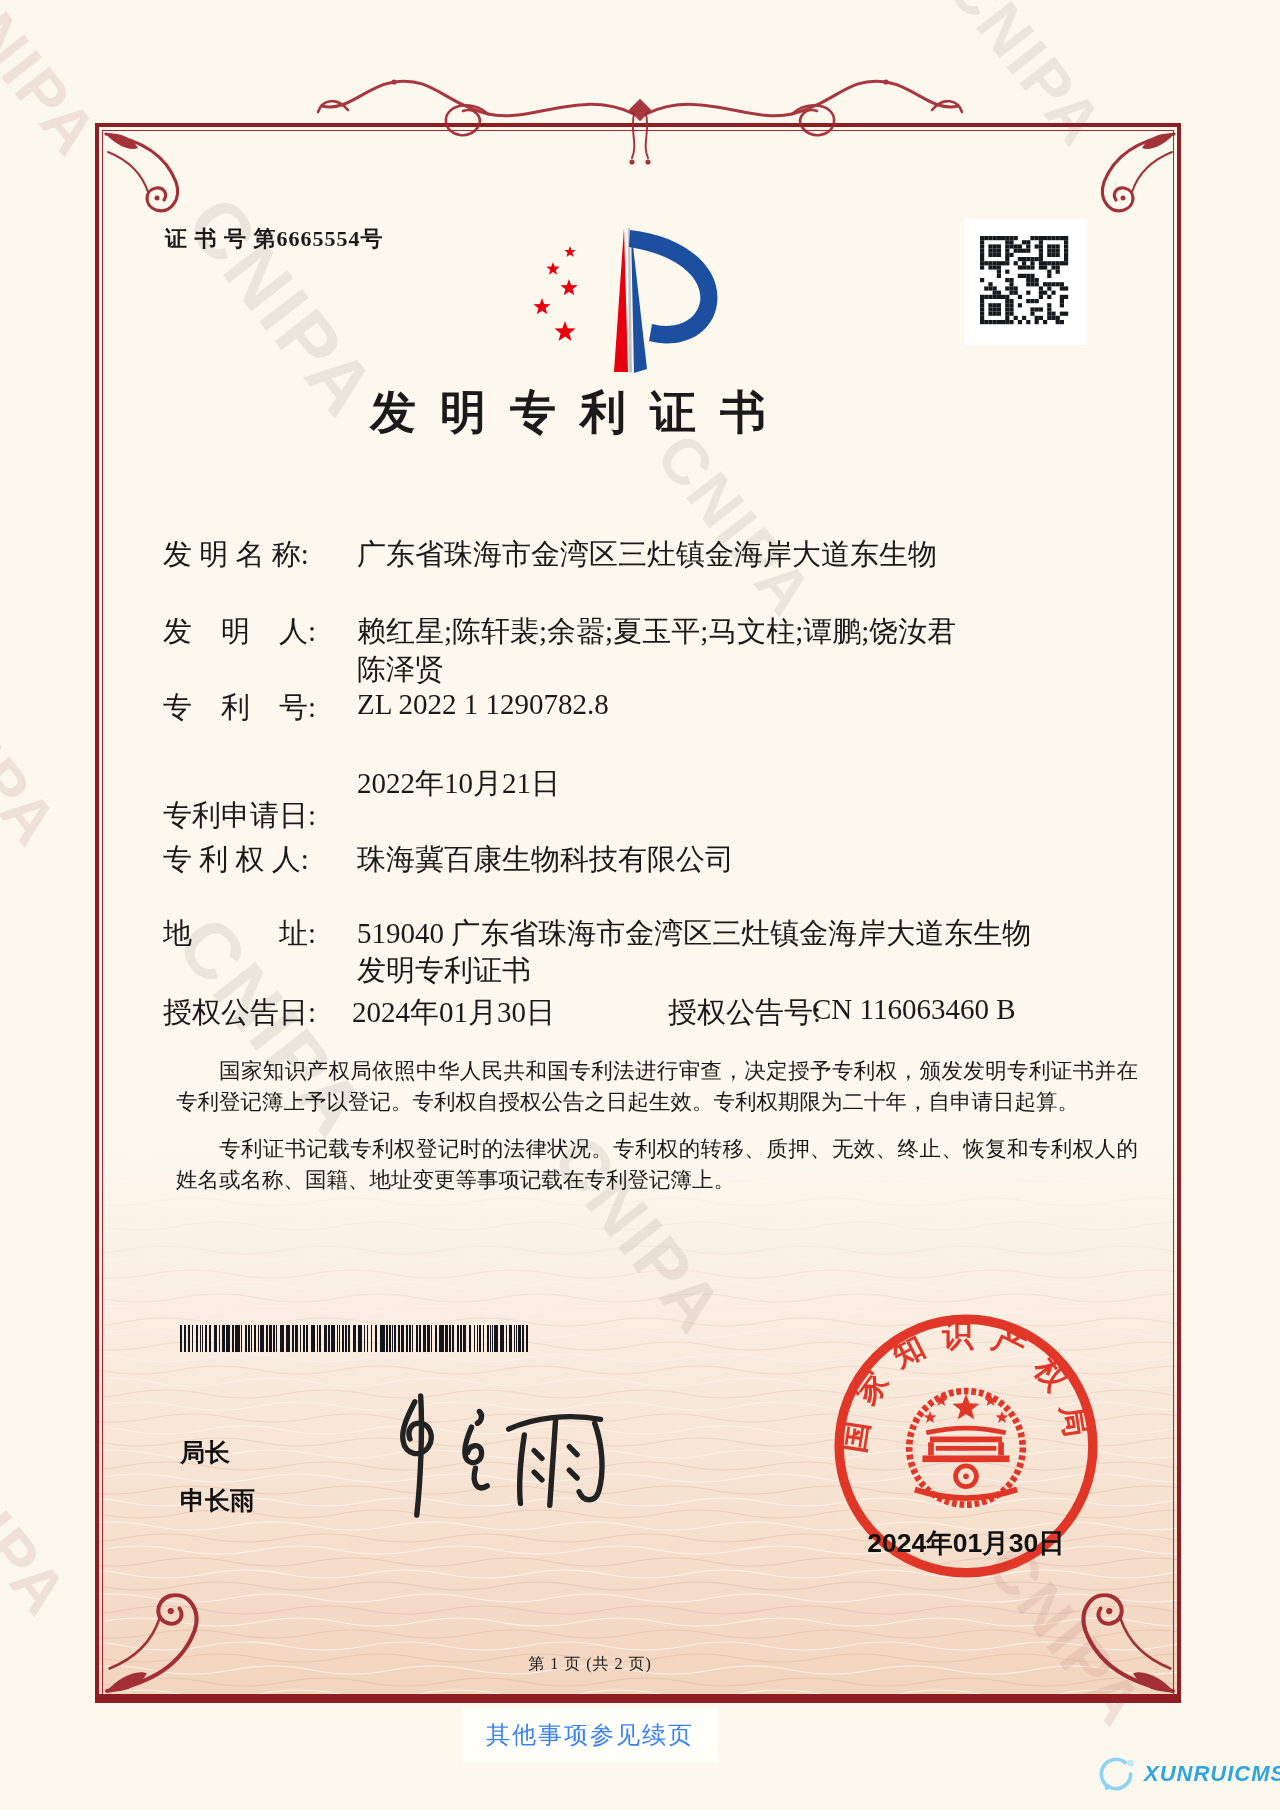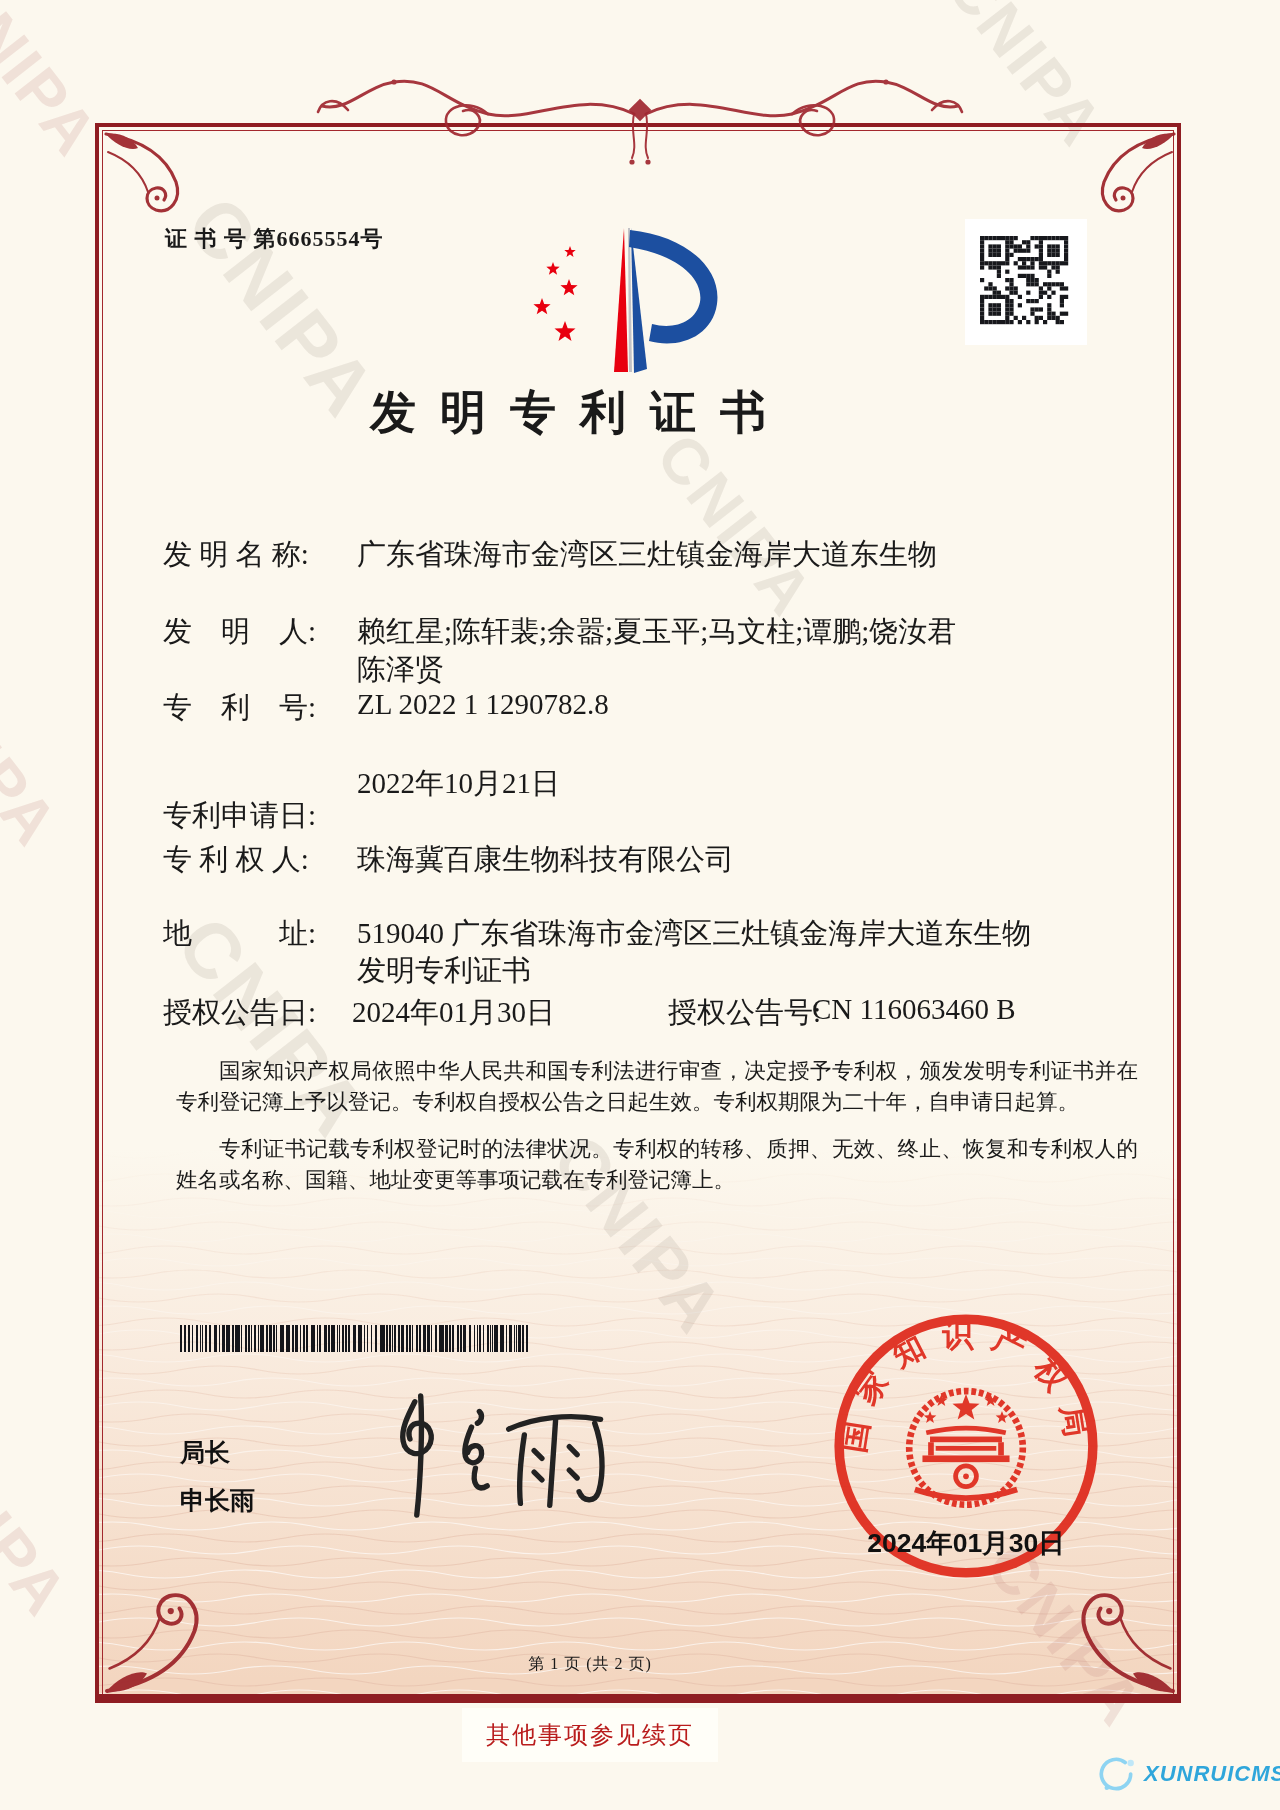--- a/index.html
+++ b/index.html
@@ -29,21 +29,21 @@
   .para{ left:176px; width:962px; font-size:21.5px; line-height:31px; text-align:justify; z-index:4; position:absolute;}
   .para p{ text-indent:2em; }
   .para p+p{ margin-top:16px; }
   #director-title,#director-name{ font-family:"Liberation Sans","DejaVu Sans",sans-serif; font-weight:700; font-size:25px; color:#111; }
   #qr-box{ left:965px; top:219px; width:122px; height:126px; background:#ffffff; z-index:4; }
   #seal{ left:824px; top:1304px; z-index:5; }
   #signature{ left:375px; top:1390px; z-index:5; }
   #page-info{ left:0; top:1654px; width:1180px; text-align:center; font-size:16px; letter-spacing:1px; z-index:4;}
   #cont-box{ left:462px; top:1708px; width:256px; height:54px; background:#fffef8; z-index:4;
              display:flex; align-items:center; justify-content:center; }
-  #cont-box span{ font-size:24px; letter-spacing:2px; color:#b91c1c; }
+  #cont-box span{ font-size:24px; letter-spacing:2px; color:#3b82f6; }
   #site-logo{ left:1094px; top:1752px; z-index:4; display:flex; align-items:center; gap:6px; }
   #site-logo span{ font-family:"Liberation Sans",sans-serif; font-style:italic; font-weight:700;
                    font-size:22px; color:#2fa6db; letter-spacing:1px; }
 </style>
 </head>
 <body>
 
 <div id="page">
 
   <div id="gradient-band" class="abs">

